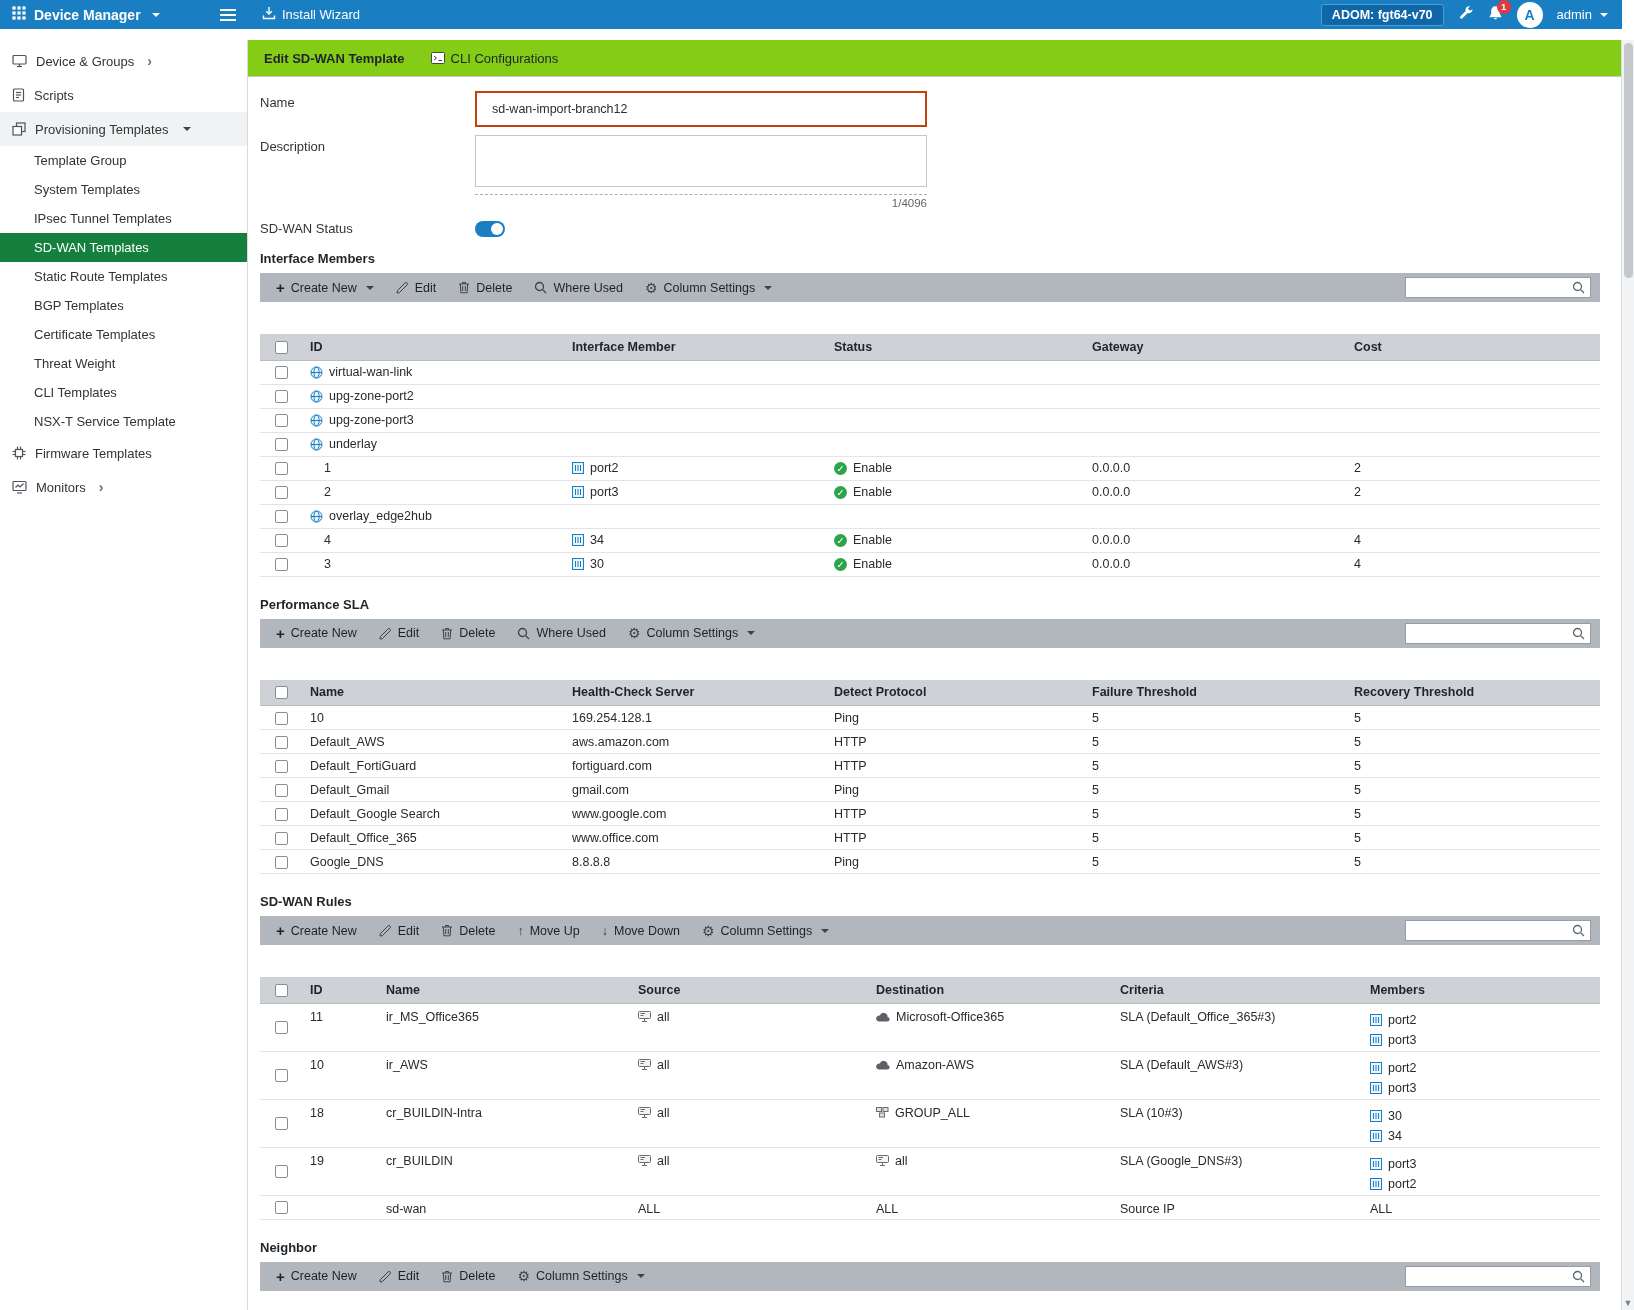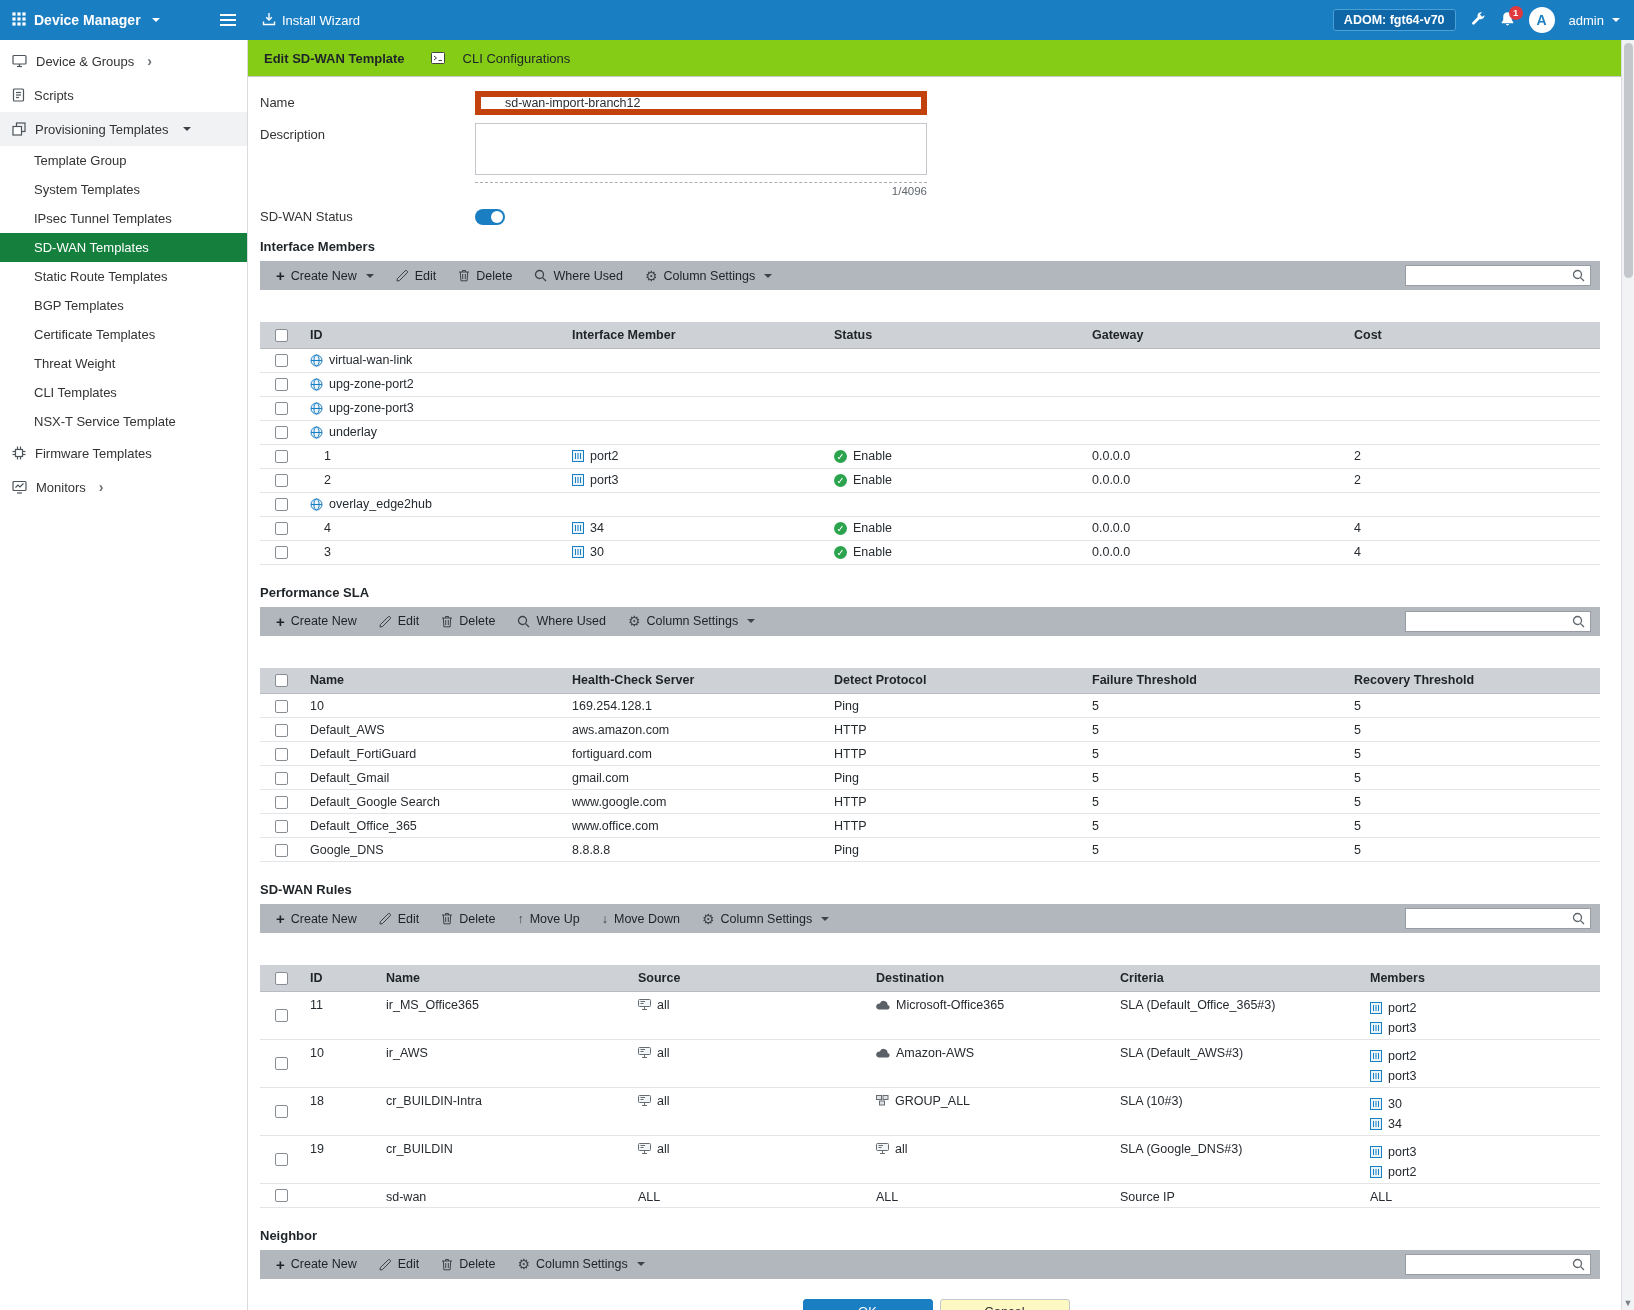--- a/index.html
+++ b/index.html
@@ -1,20 +1,20 @@
 <!DOCTYPE html>
 <html><head>
 <meta charset="utf-8">
 <style>
   * { box-sizing: border-box; margin: 0; padding: 0; }
   html,body { width:1634px; height:1310px; overflow:hidden; }
   body { font-family:"Liberation Sans", sans-serif; font-size:13px; color:#2a2f34; background:#fff; position:relative; }
 
   
-  .topbar { position:absolute; top:0; left:0; right:0; height:40px; background:#1a7ec2; display:flex; align-items:center; color:#fff; z-index:5; }
+  .topbar { position:absolute; top:0; left:0; right:12px; height:29px; background:#1a7ec2; display:flex; align-items:center; color:#fff; z-index:5; }
   .brand { width:248px; display:flex; align-items:center; gap:8px; padding:0 12px; height:100%; }
   .brand-title { font-weight:bold; font-size:14px; white-space:nowrap; }
   .spacer { flex:1; }
   .hamburger { display:flex; flex-direction:column; gap:3px; cursor:pointer; }
   .hamburger i { display:block; width:16px; height:2px; background:#fff; }
   .tb-item { display:flex; align-items:center; gap:6px; padding:0 14px; height:100%; cursor:pointer; }
   .tb-right { margin-left:auto; display:flex; align-items:center; gap:14px; padding-right:14px; }
   .adom-pill { background:#0f67a8; border:1px solid #4a9fd4; border-radius:3px; padding:3px 10px; font-weight:bold; font-size:12.5px; cursor:pointer; }
   .bell-wrap { position:relative; cursor:pointer; }
   .badge { position:absolute; top:-5px; right:-8px; background:#e0393e; color:#fff; border-radius:8px; min-width:14px; height:14px; font-size:9.5px; line-height:14px; text-align:center; padding:0 3px; font-weight:bold; }
@@ -29,26 +29,26 @@
   .side-item { display:flex; align-items:center; gap:9px; height:34px; padding:0 12px; cursor:pointer; color:#333; }
   .side-item svg { flex:0 0 auto; stroke:#4d545b; fill:none; stroke-width:1.2; }
   .side-item.parent { background:#f0f2f4; }
   .side-sub { display:flex; align-items:center; height:29px; padding:0 12px 0 34px; cursor:pointer; color:#333; }
   .side-sub.selected { background:#15803d; color:#fff; }
 
   
   .main { position:absolute; top:40px; left:248px; right:0; bottom:0; background:#fff; overflow:hidden; }
   .page-tabs { height:37px; background:#84cc16; border-bottom:1px solid #c3c7cb; display:flex; align-items:center; padding:0 16px; gap:26px; }
   .page-title { font-weight:bold; color:#1f2428; }
-  .cli-btn { display:flex; align-items:center; gap:18px; cursor:pointer; color:#1f2428; }
+  .cli-btn { display:flex; align-items:center; gap:6px; cursor:pointer; color:#1f2428; }
 
   .content { padding:14px 0 0 12px; }
   .form-row { display:flex; margin-bottom:8px; }
   .form-label { width:215px; padding-top:4px; color:#333; }
-  .text-input { width:452px; height:24px; border:6px solid #c2410c; padding:0 24px; font-family:"Liberation Sans",sans-serif; font-size:12.5px; color:#2a2f34; }
+  .text-input { width:452px; height:36px; border:2px solid #c2410c; padding:0 15px; font-family:"Liberation Sans",sans-serif; font-size:12.5px; color:#2a2f34; }
   .desc-wrap { width:452px; }
   .desc-area { width:452px; height:52px; border:1px solid #c3c7cb; resize:none; font-family:"Liberation Sans",sans-serif; }
   .desc-dash { border-bottom:1px dashed #a9aeb3; height:5px; }
   .desc-count { text-align:right; font-size:11.5px; color:#5f666c; padding-top:2px; }
   .toggle { width:30px; height:16px; border-radius:9px; background:#1a7ec2; position:relative; cursor:pointer; margin-top:4px; }
   .toggle::after { content:""; position:absolute; top:2px; right:2px; width:12px; height:12px; border-radius:50%; background:#fff; }
 
   .section-title { font-weight:bold; color:#1f2428; margin:20px 0 7px; }
   .section-title.first { margin-top:14px; }
 

